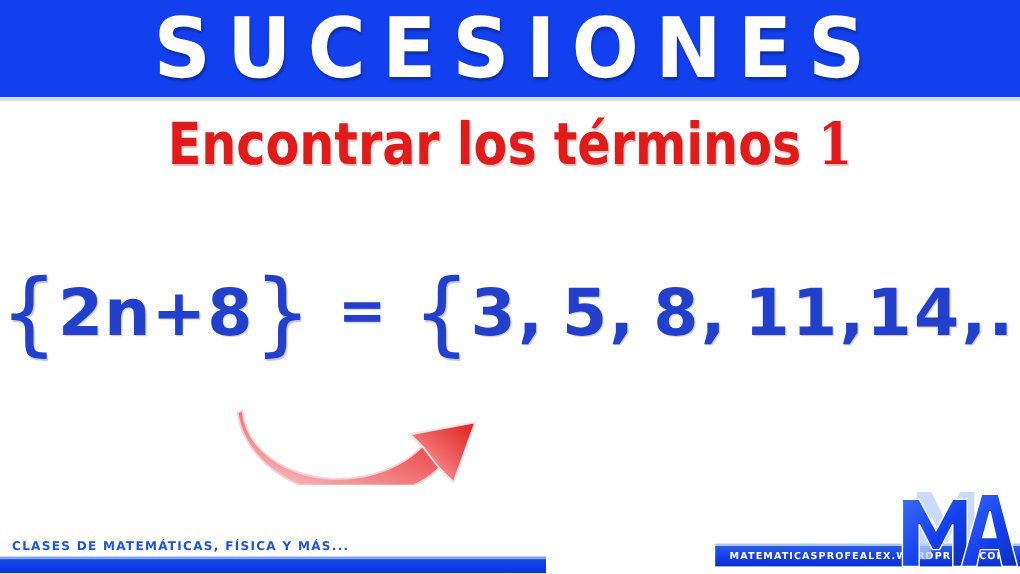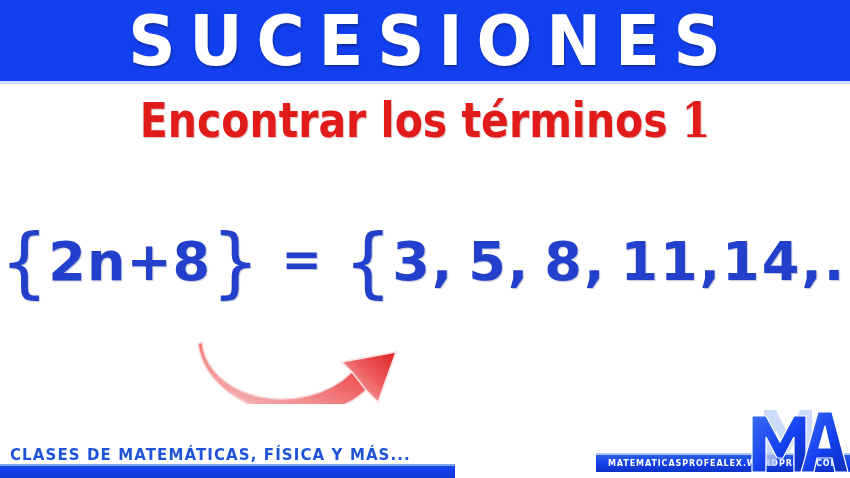--- a/index.html
+++ b/index.html
@@ -113,21 +113,21 @@
     height: 86px;
   }
 
   
   .tagline {
     position: absolute;
     left: 10px;
     top: 450px;
     font-family: "DejaVu Sans", sans-serif;
     font-weight: bold;
-    font-size: 15px;
+    font-size: 10px;
     line-height: 11px;
     letter-spacing: 1.1px;
     color: #1f53d8;
     white-space: nowrap;
   }
   .bottom-bar-left {
     position: absolute;
     left: 0;
     top: 464px;
     width: 455px;

